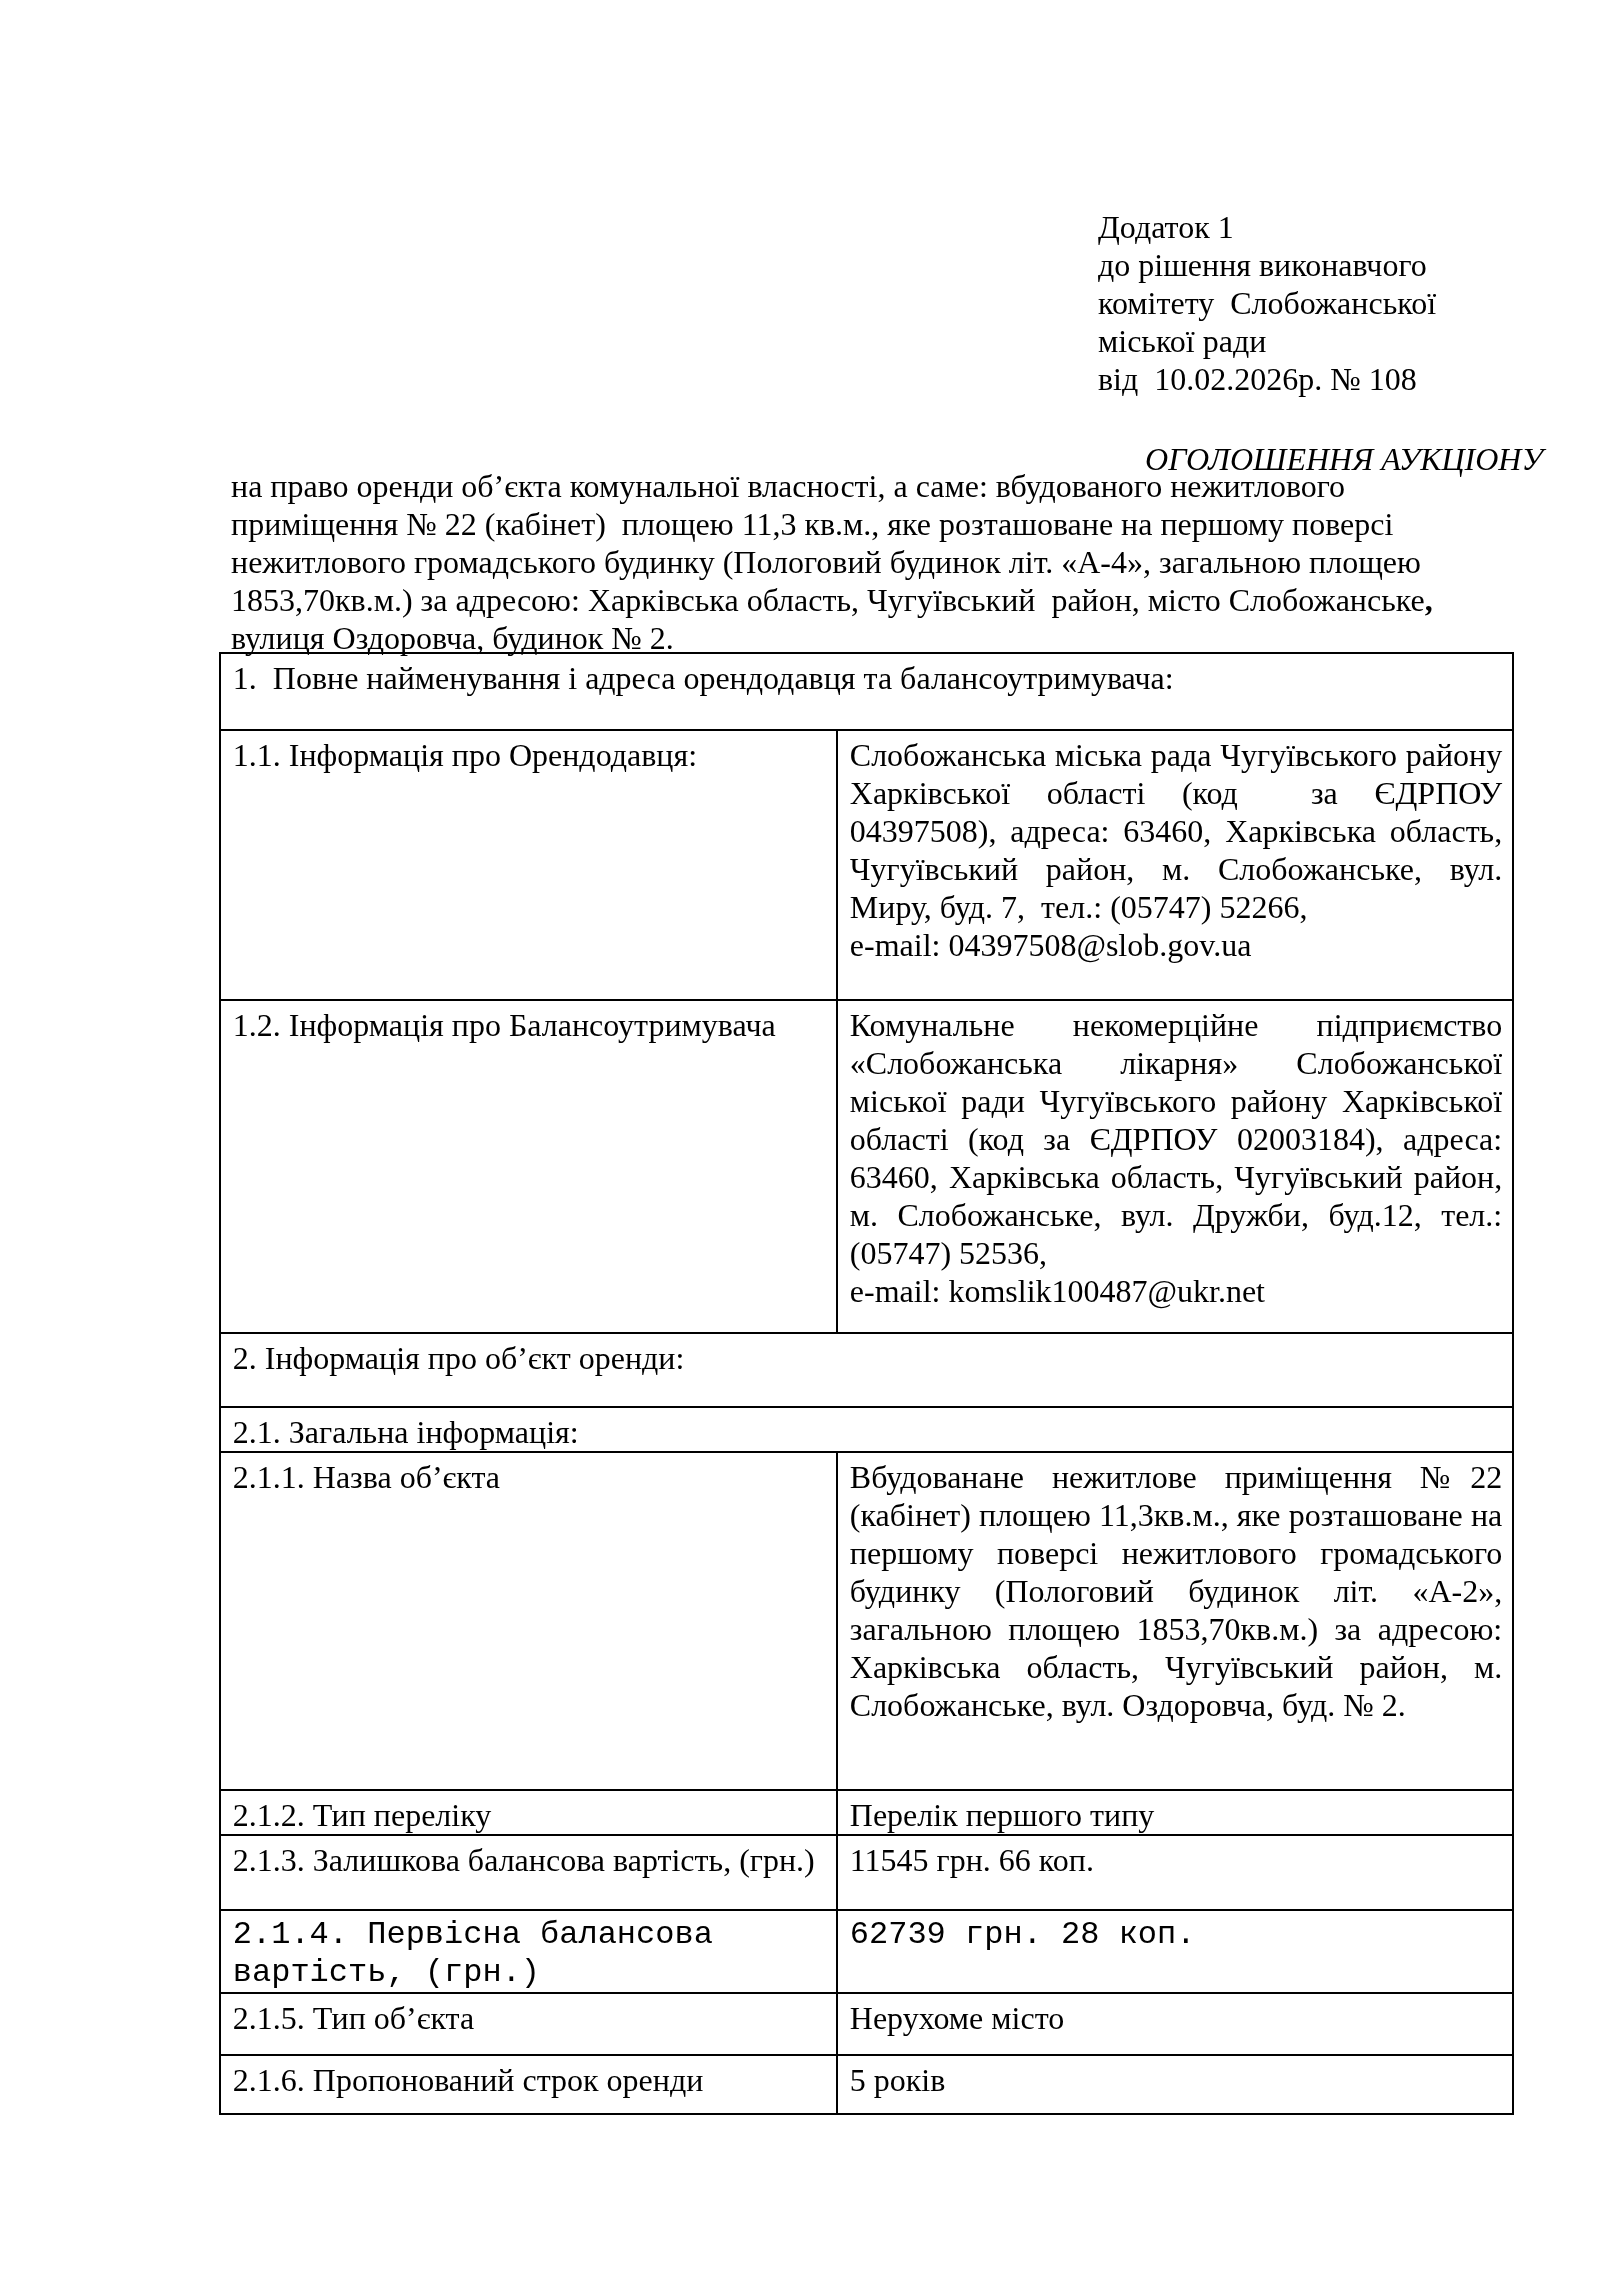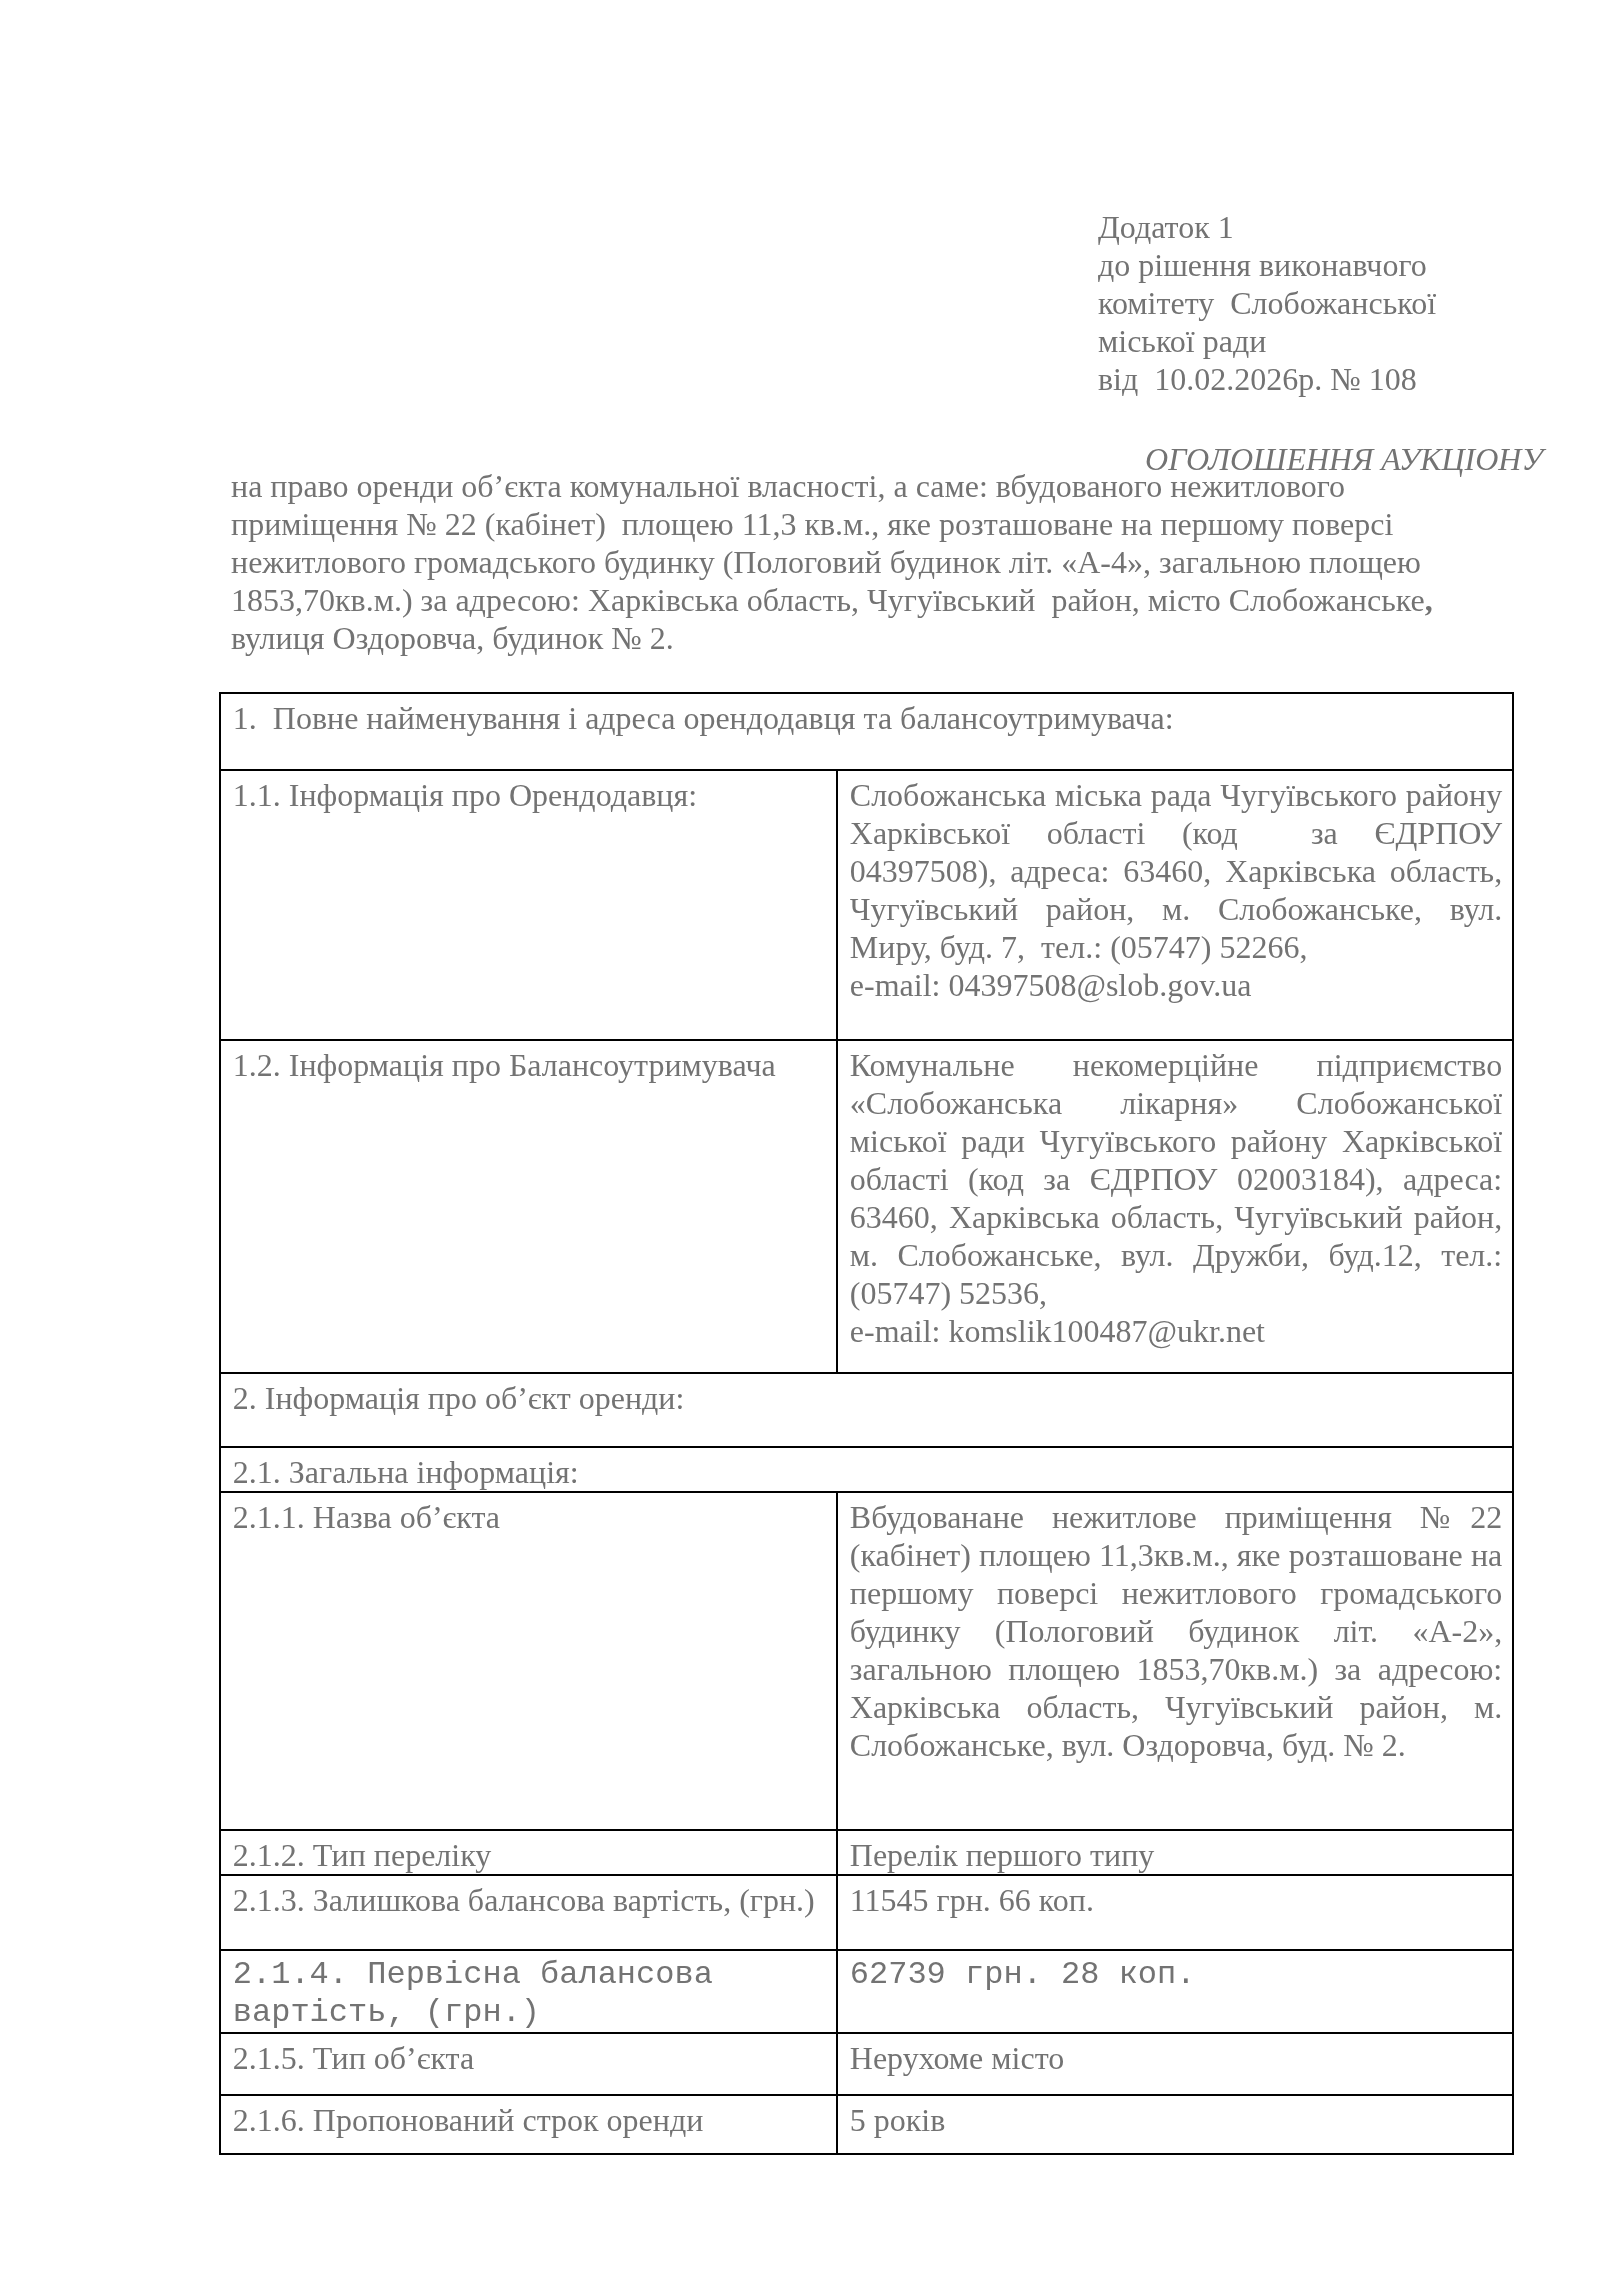--- a/index.html
+++ b/index.html
@@ -5,21 +5,21 @@
   html, body {
     margin: 0;
     padding: 0;
     background: #ffffff;
   }
   .page {
     position: relative;
     width: 1621px;
     height: 2293px;
     background: #ffffff;
-    color: #737373;
+    color: #000000;
     font-family: "Liberation Serif", "DejaVu Serif", serif;
     font-size: 32px;
     line-height: 38px;
     overflow: hidden;
   }
   .pre { white-space: pre; }
 
   .doc-header {
     position: absolute;
     left: 1098px;
@@ -40,21 +40,21 @@
     position: absolute;
     left: 231px;
     top: 467px;
     width: 1312px;
     text-align: left;
   }
 
   .doc-table {
     position: absolute;
     left: 219px;
-    top: 692px;
+    top: 652px;
     width: 1294px;
     border-collapse: collapse;
     table-layout: fixed;
   }
   .doc-table td {
     border: 2.9px solid #000000;
     vertical-align: top;
     padding: 4.9px 9.8px 0 11.8px;
   }
   .doc-table td.section { padding-left: 11.8px; }

